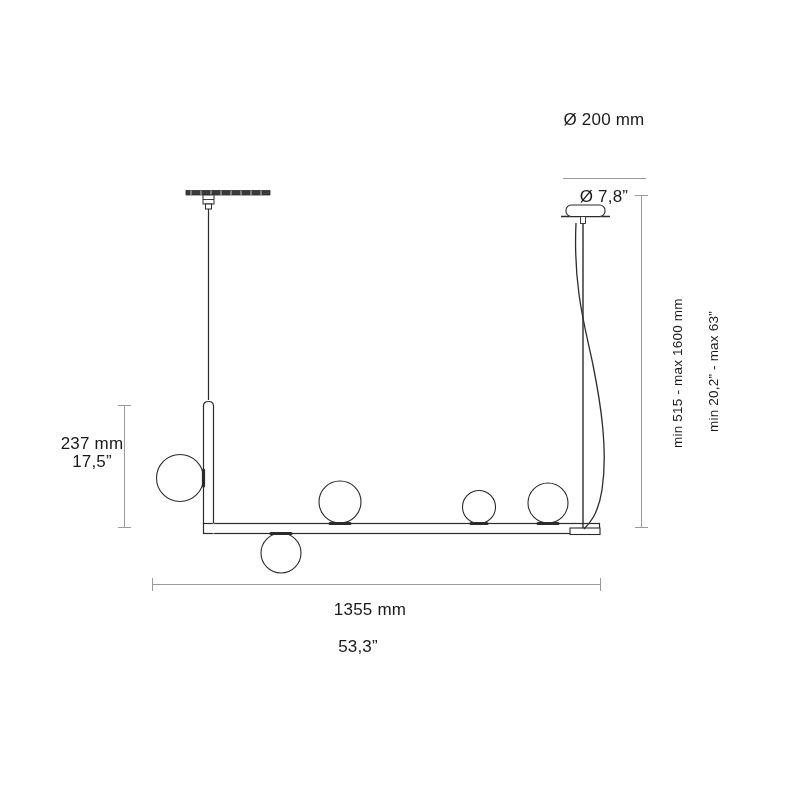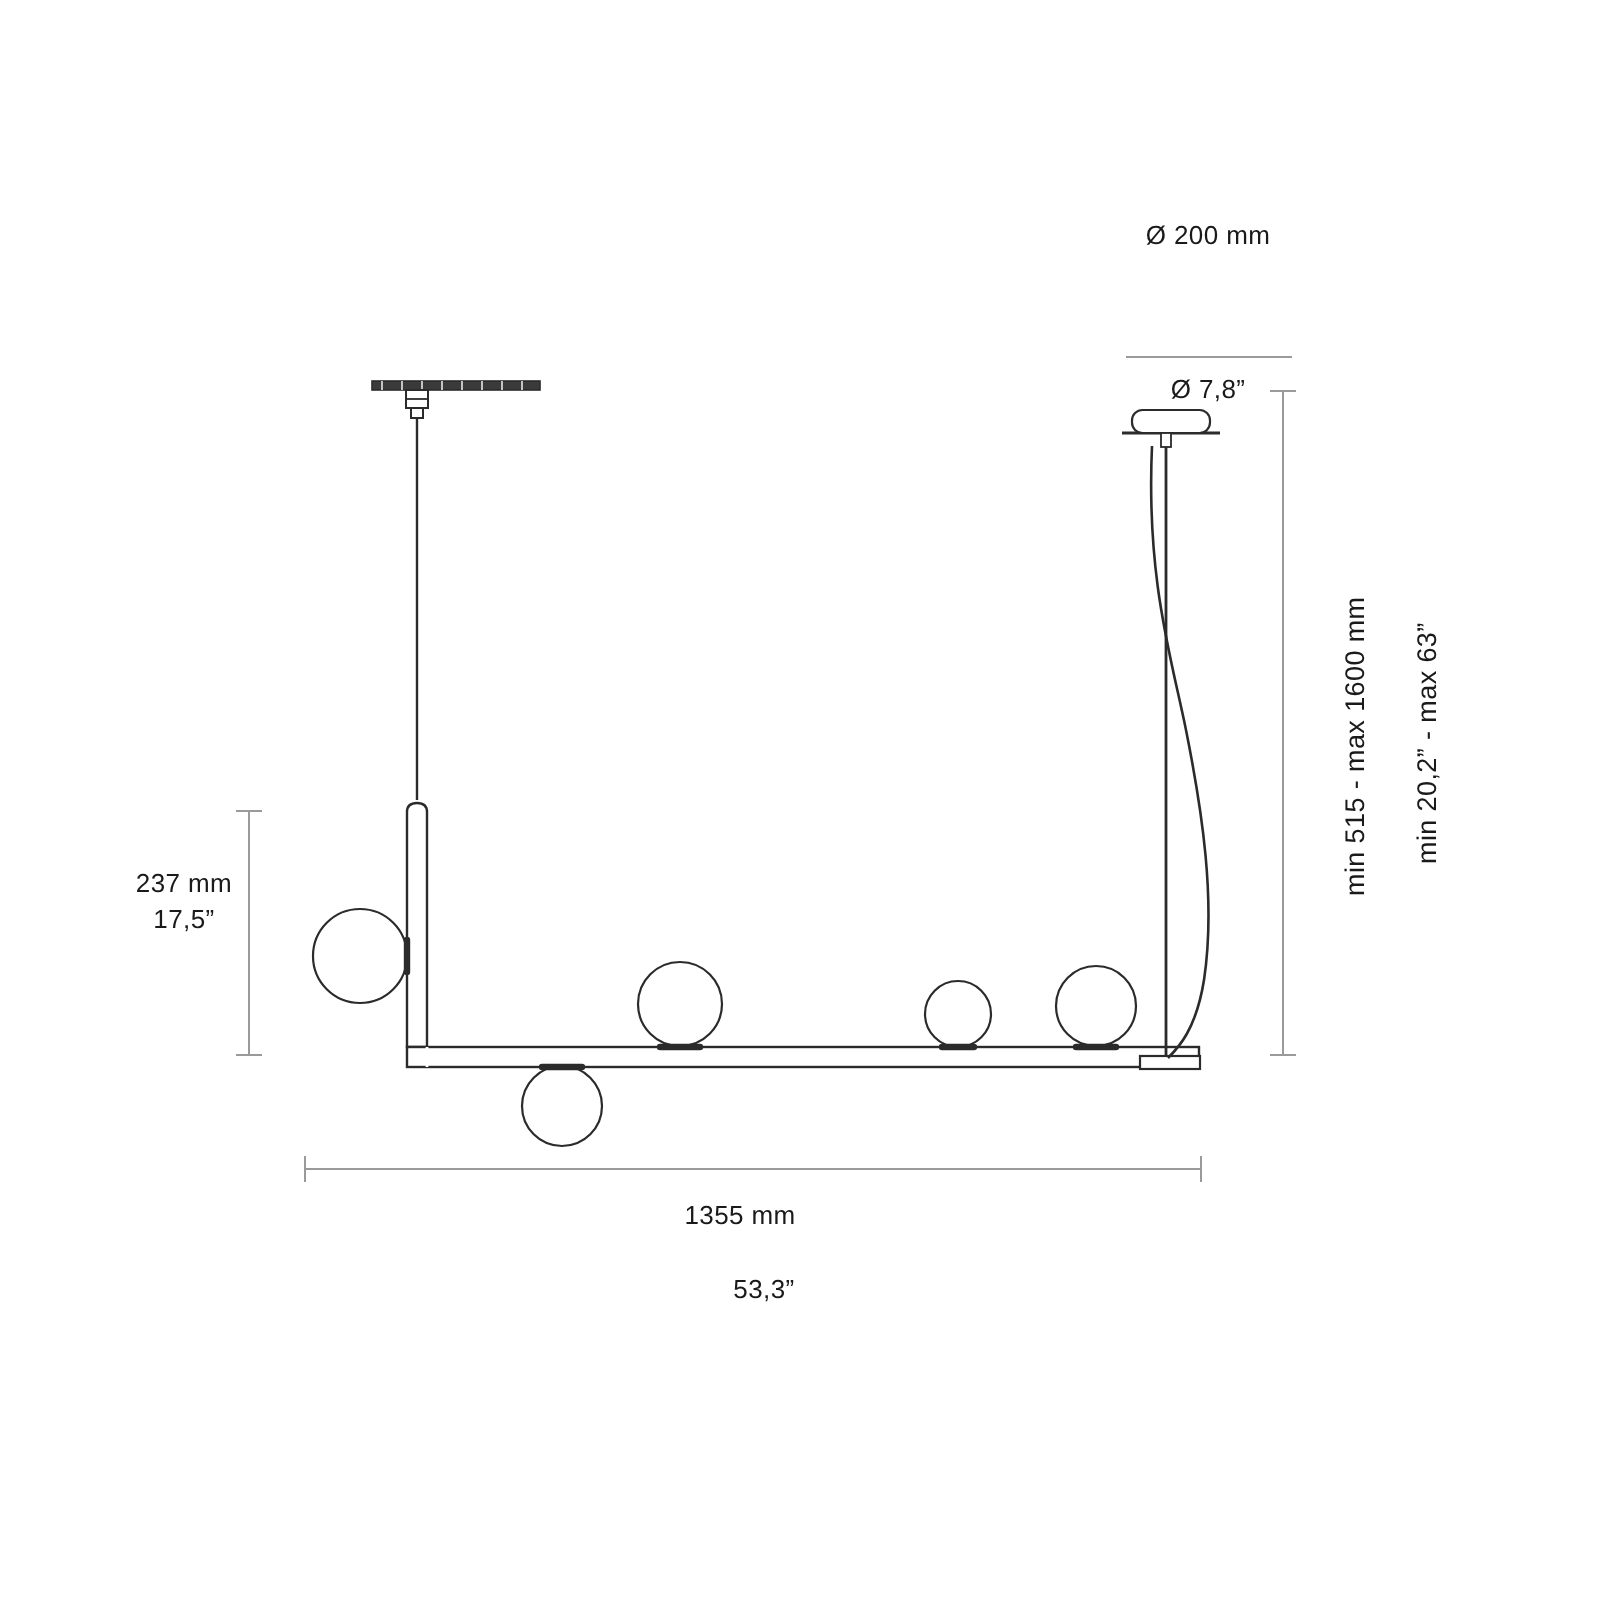--- a/index.html
+++ b/index.html
@@ -13,21 +13,21 @@
   #stage {
     position: relative;
     width: 800px;
     height: 800px;
     background: #ffffff;
     overflow: hidden;
   }
   .lbl {
     position: absolute;
     font-family: "Liberation Sans", sans-serif;
-    font-size: 13px;
+    font-size: 17px;
     color: #1a1a1a;
     white-space: nowrap;
     letter-spacing: 0.2px;
   }
   .lbl.c { transform: translateX(-50%); }
   .vlbl {
     position: absolute;
     font-family: "Liberation Sans", sans-serif;
     font-size: 13.5px;
     color: #1a1a1a;
@@ -140,18 +140,18 @@
     </g>
   </svg>
 
   <div class="lbl c" style="left:604px; top:110px;">Ø 200 mm</div>
   <div class="lbl c" style="left:604px; top:147px;margin-top:40px;">Ø 7,8”</div>
 
   <div class="lbl c" style="left:92px; top:434px;">237 mm</div>
   <div class="lbl c" style="left:92px; top:452px;">17,5”</div>
 
   <div class="lbl c" style="left:370px; top:600px;">1355 mm</div>
-  <div class="lbl c" style="left:382px; top:637px;">53,3”</div>
+  <div class="lbl c" style="left:358px; top:637px;">53,3”</div>
 
   <div class="vlbl" style="left:670px; top:448px;">min 515 - max 1600 mm</div>
   <div class="vlbl" style="left:706px; top:432px;">min 20,2” - max 63”</div>
 
 </div>
 
 </body></html>

